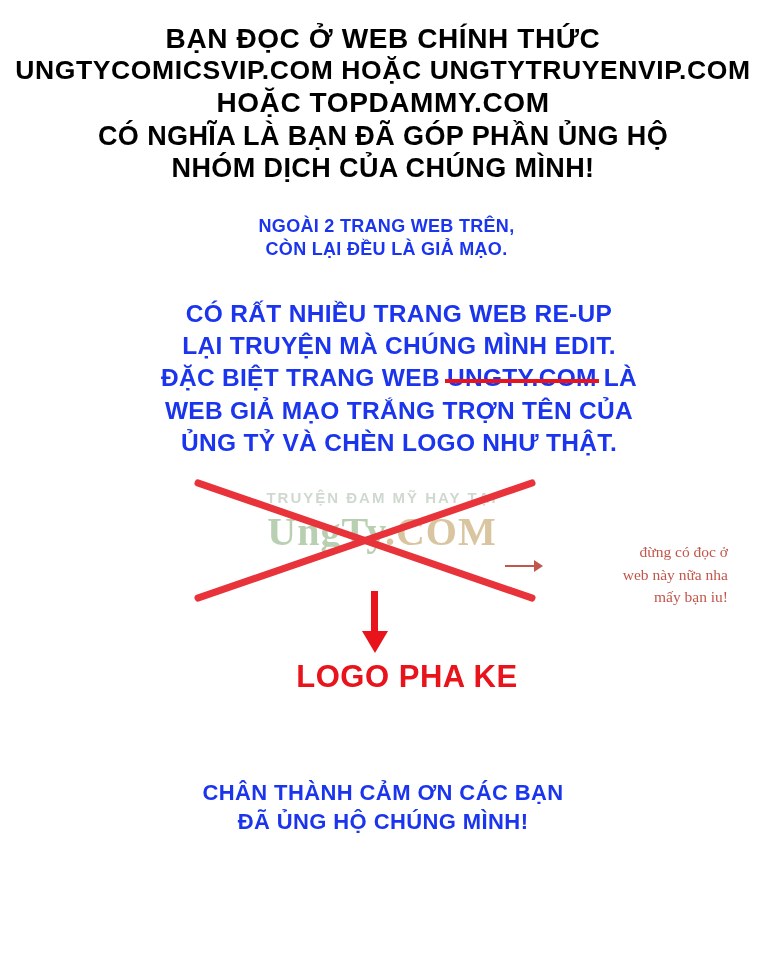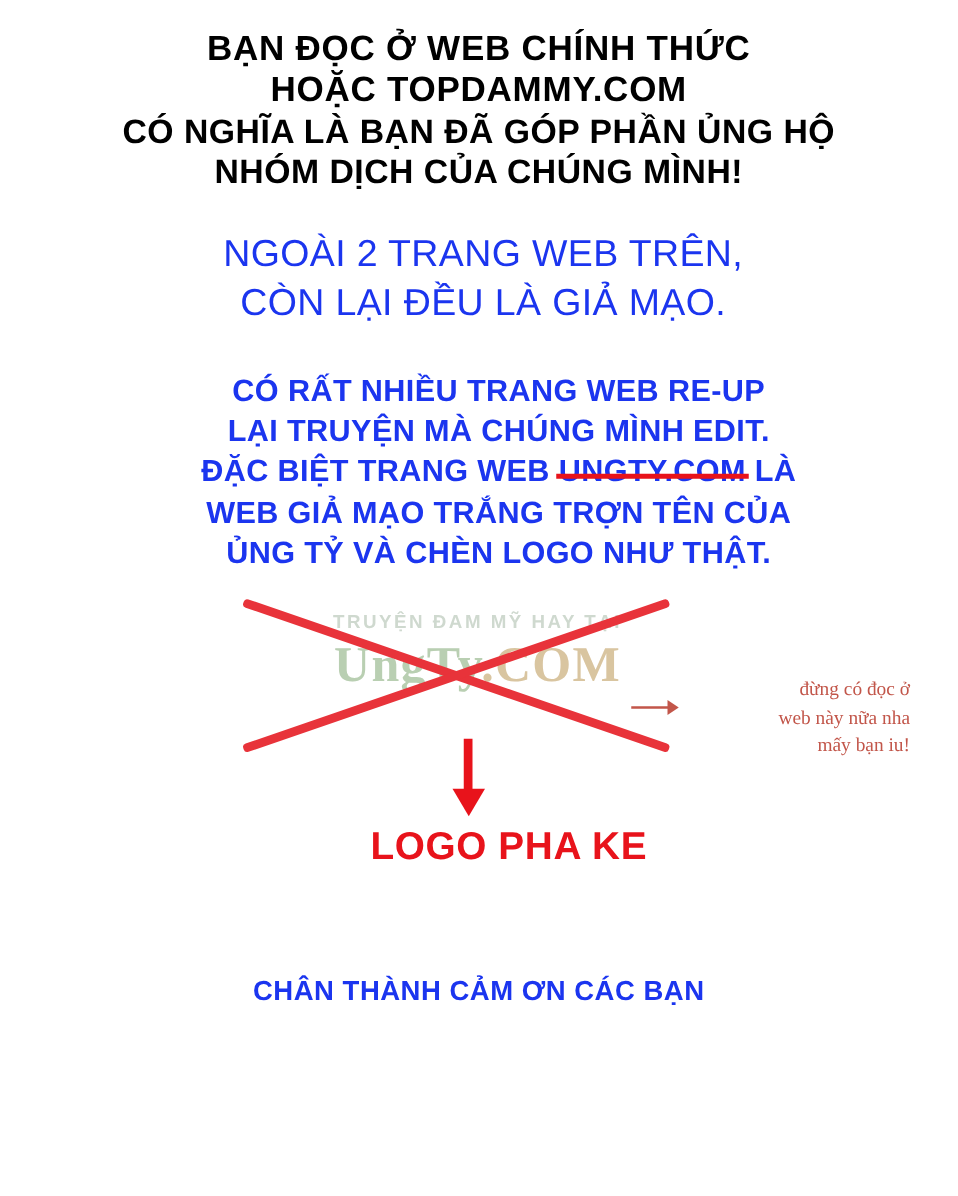--- a/index.html
+++ b/index.html
@@ -36,22 +36,22 @@
   }
   .notice-blue {
     font-size: 27px;
     font-weight: bold;
     letter-spacing: 0.4px;
     text-transform: uppercase;
     margin-top: 2px;
   }
   .para2 {
     margin-top: 30px;
-    font-size: 30px;
-    font-weight: normal;
+    font-size: 18px;
+    font-weight: bold;
     color: #1b35ef;
     letter-spacing: 0.3px;
     text-transform: uppercase;
     line-height: 1.3;
     margin-left: 7px;
   }
   .para3 {
     margin-top: 36px;
     font-size: 24.5px;
     font-weight: bold;
@@ -199,20 +199,21 @@
     line-height: 1.3;
   }
 </style>
 </head>
 <body>
 
 <div class="page">
 
   <div class="block notice-red">
     <div>Bạn đọc ở web chính thức</div>
+    <div class="l2">ungtycomicsvip.com hoặc ungtytruyenvip.com</div>
     <div>hoặc topdammy.com</div>
   </div>
 
   <div class="block notice-blue">
     <div>có nghĩa là bạn đã góp phần ủng hộ</div>
     <div>nhóm dịch của chúng mình!</div>
   </div>
 
   <div class="block para2">
     <div>Ngoài 2 trang web trên,</div>
@@ -262,15 +263,16 @@
     <div class="down-arrow">
       <div class="shaft"></div>
       <div class="head"></div>
     </div>
 
     <div class="logo-caption">LOGO PHA KE</div>
   </div>
 
   <div class="block thanks">
     <div>Chân thành cảm ơn các bạn</div>
+    <div>đã ủng hộ chúng mình!</div>
   </div>
 
 </div>
 
 </body></html>

